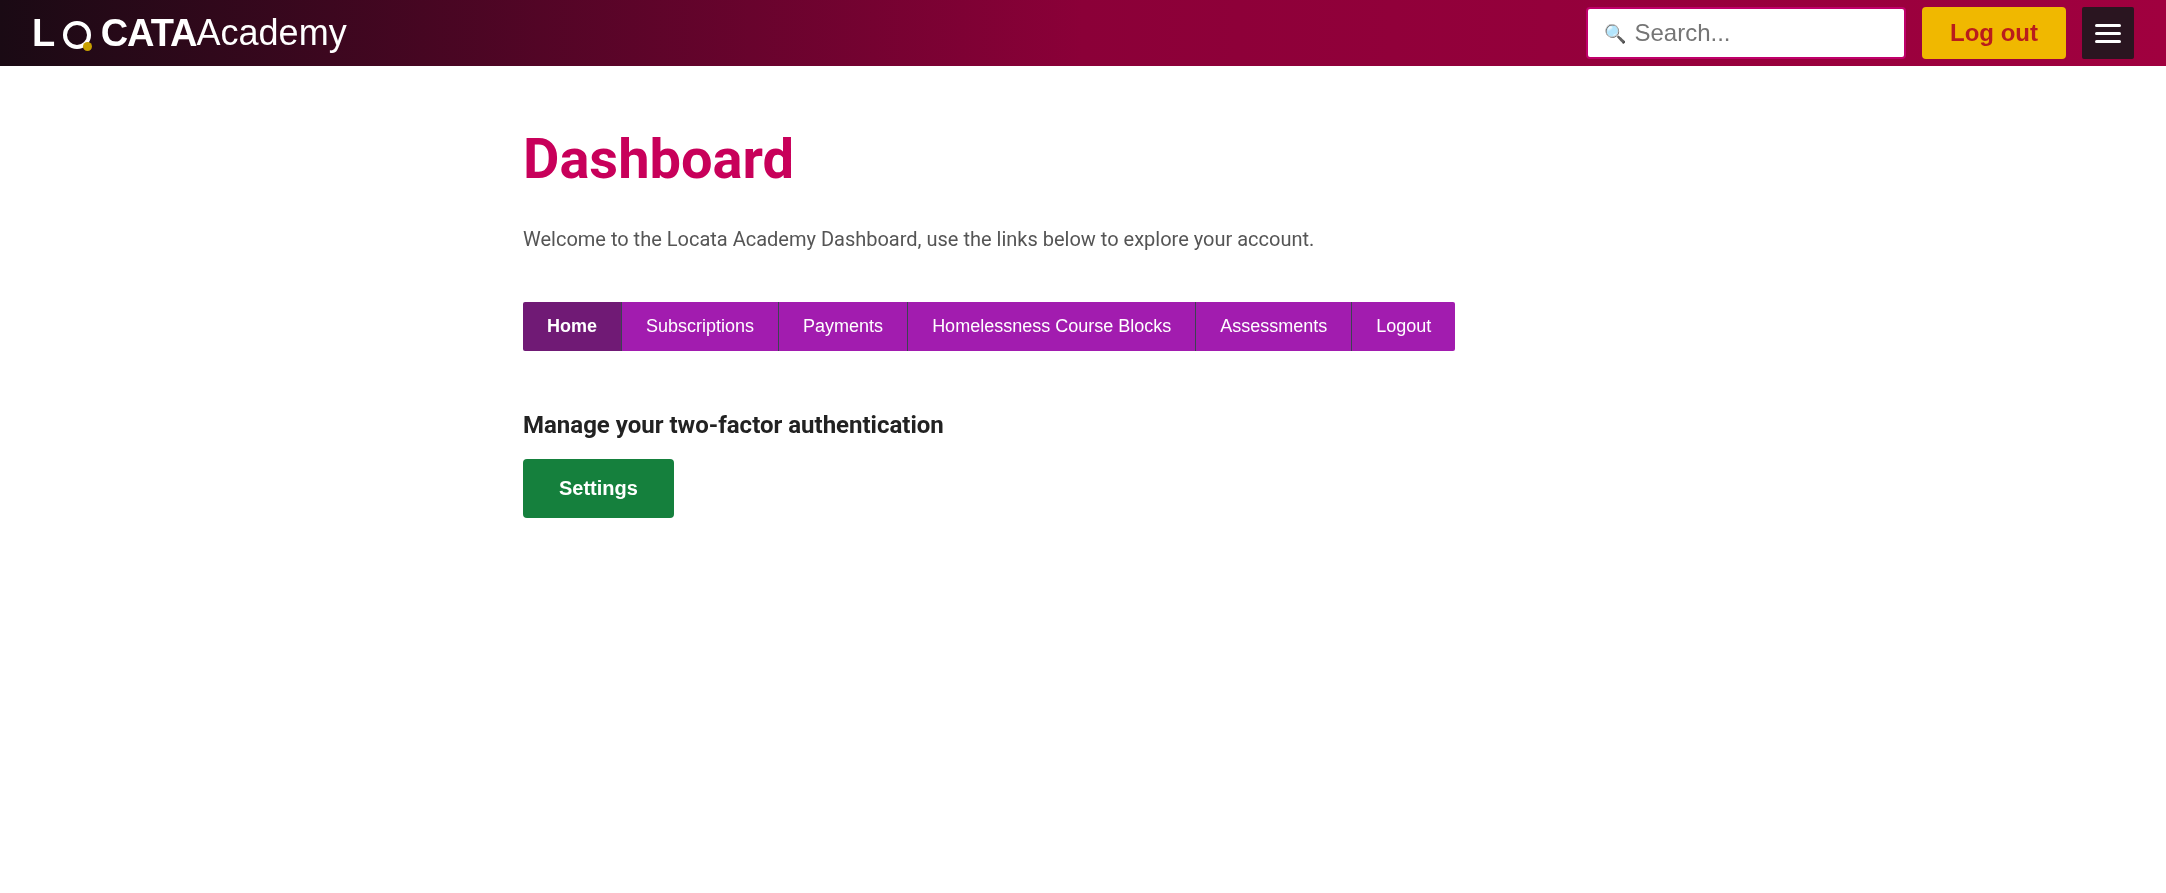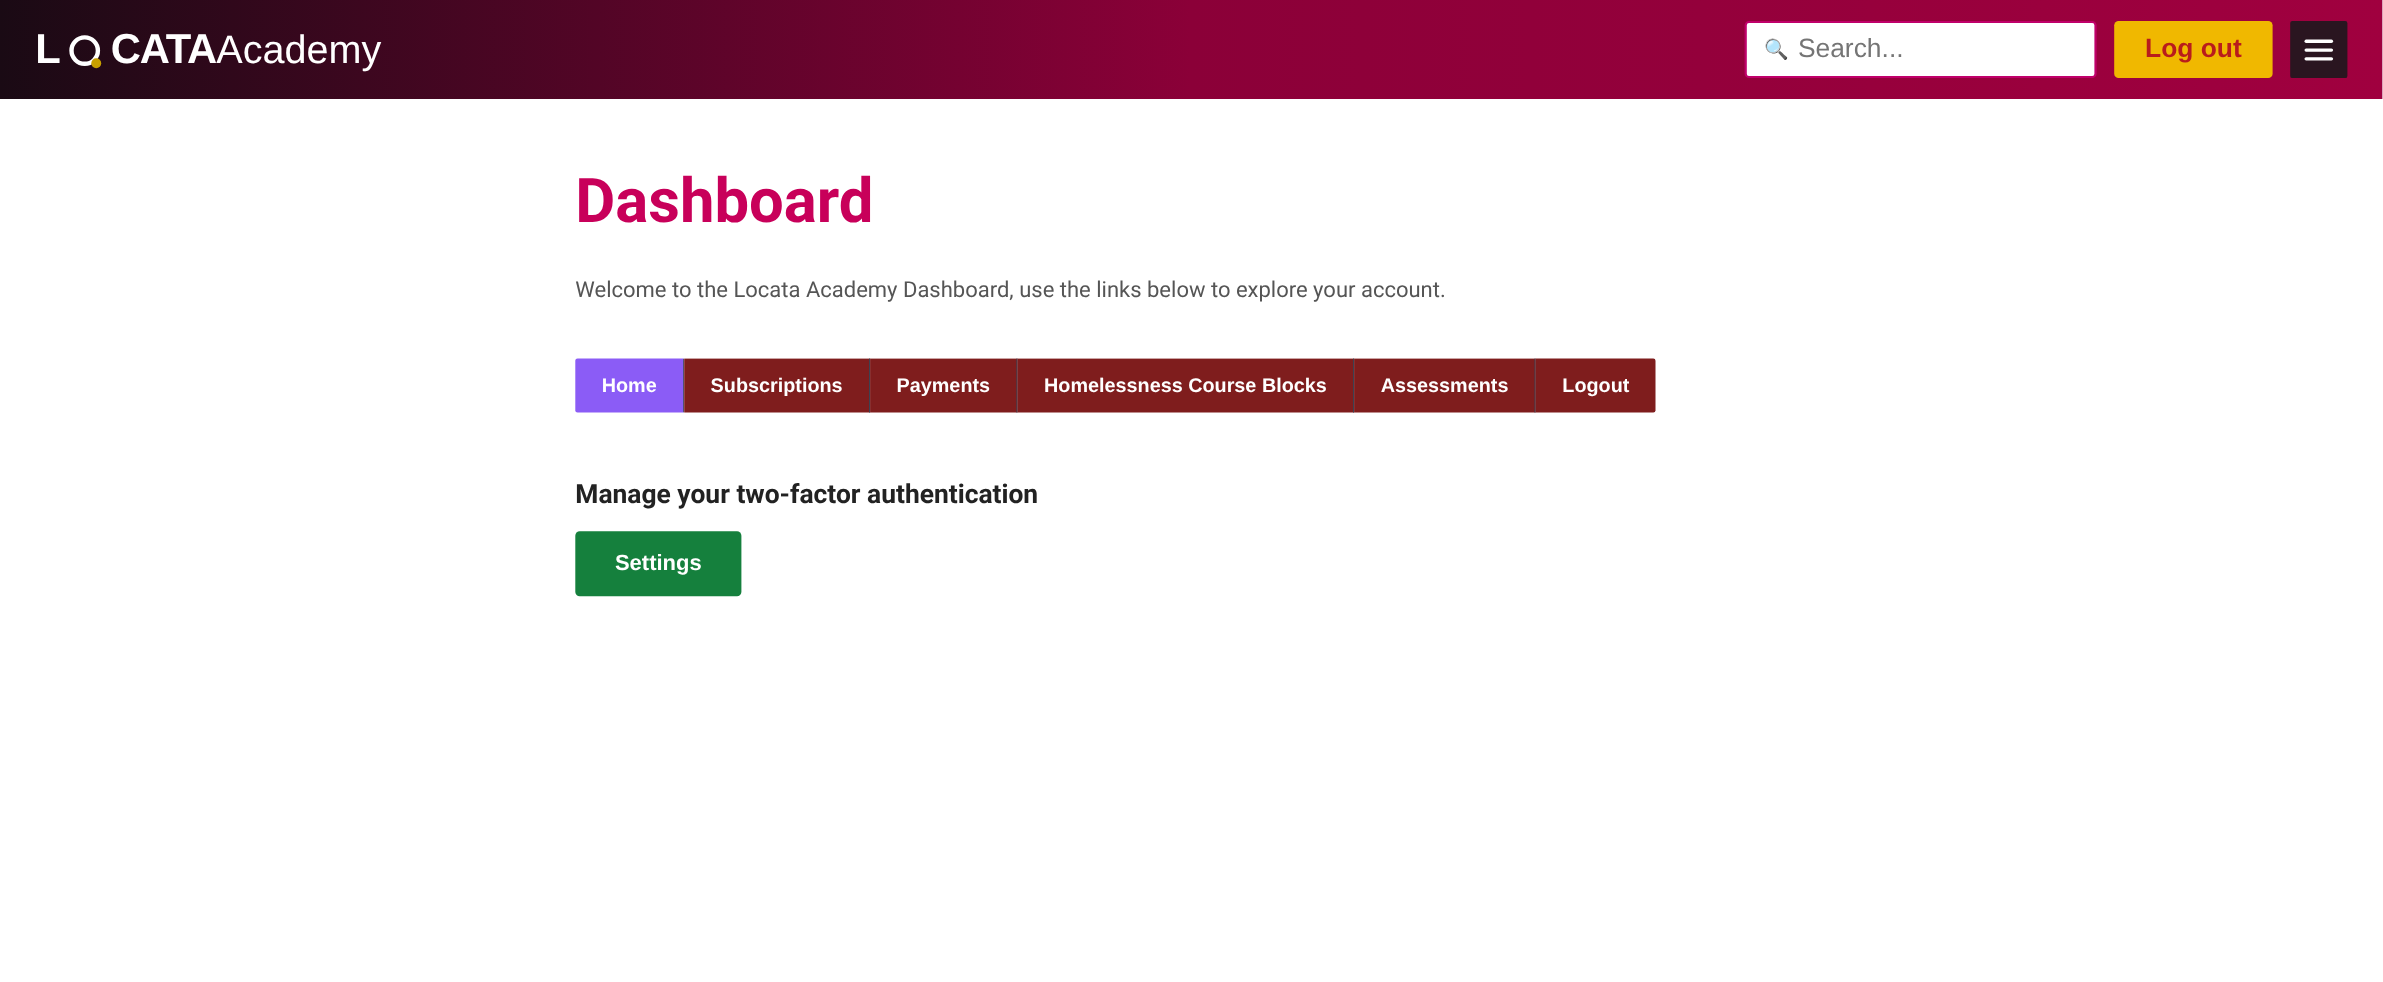--- a/index.html
+++ b/index.html
@@ -14,21 +14,21 @@
       color: #333;
     }
 
     
     .header {
       background: linear-gradient(to right, #1a0a14, #8b0038, #a0003f);
       display: flex;
       align-items: center;
       justify-content: space-between;
       padding: 0 32px;
-      height: 90px;
+      height: 66px;
       position: relative;
     }
 
     .header-right {
       display: flex;
       align-items: center;
       gap: 16px;
     }
 
     .search-container {
@@ -119,42 +119,41 @@
 
     
     .nav-tabs {
       display: flex;
       gap: 0;
       margin-bottom: 60px;
       flex-wrap: wrap;
     }
 
     .nav-tab {
-      background: #7f1d1d;
+      background: #a21caf;
       color: #ffffff;
       border: none;
       padding: 14px 24px;
       font-size: 18px;
       cursor: pointer;
       border-right: 1px solid #3d4252;
       white-space: nowrap;
-      font-weight: bold;
     }
 
     .nav-tab:first-child {
       border-radius: 2px 0 0 2px;
     }
 
     .nav-tab:last-child {
       border-radius: 0 2px 2px 0;
       border-right: none;
     }
 
     .nav-tab.active {
-      background: #8b5cf6;
+      background: #701a75;
       font-weight: 700;
       text-align: center;
     }
 
     
     .twofa-section {
       margin-top: 36px;
     }
 
     .twofa-title {

